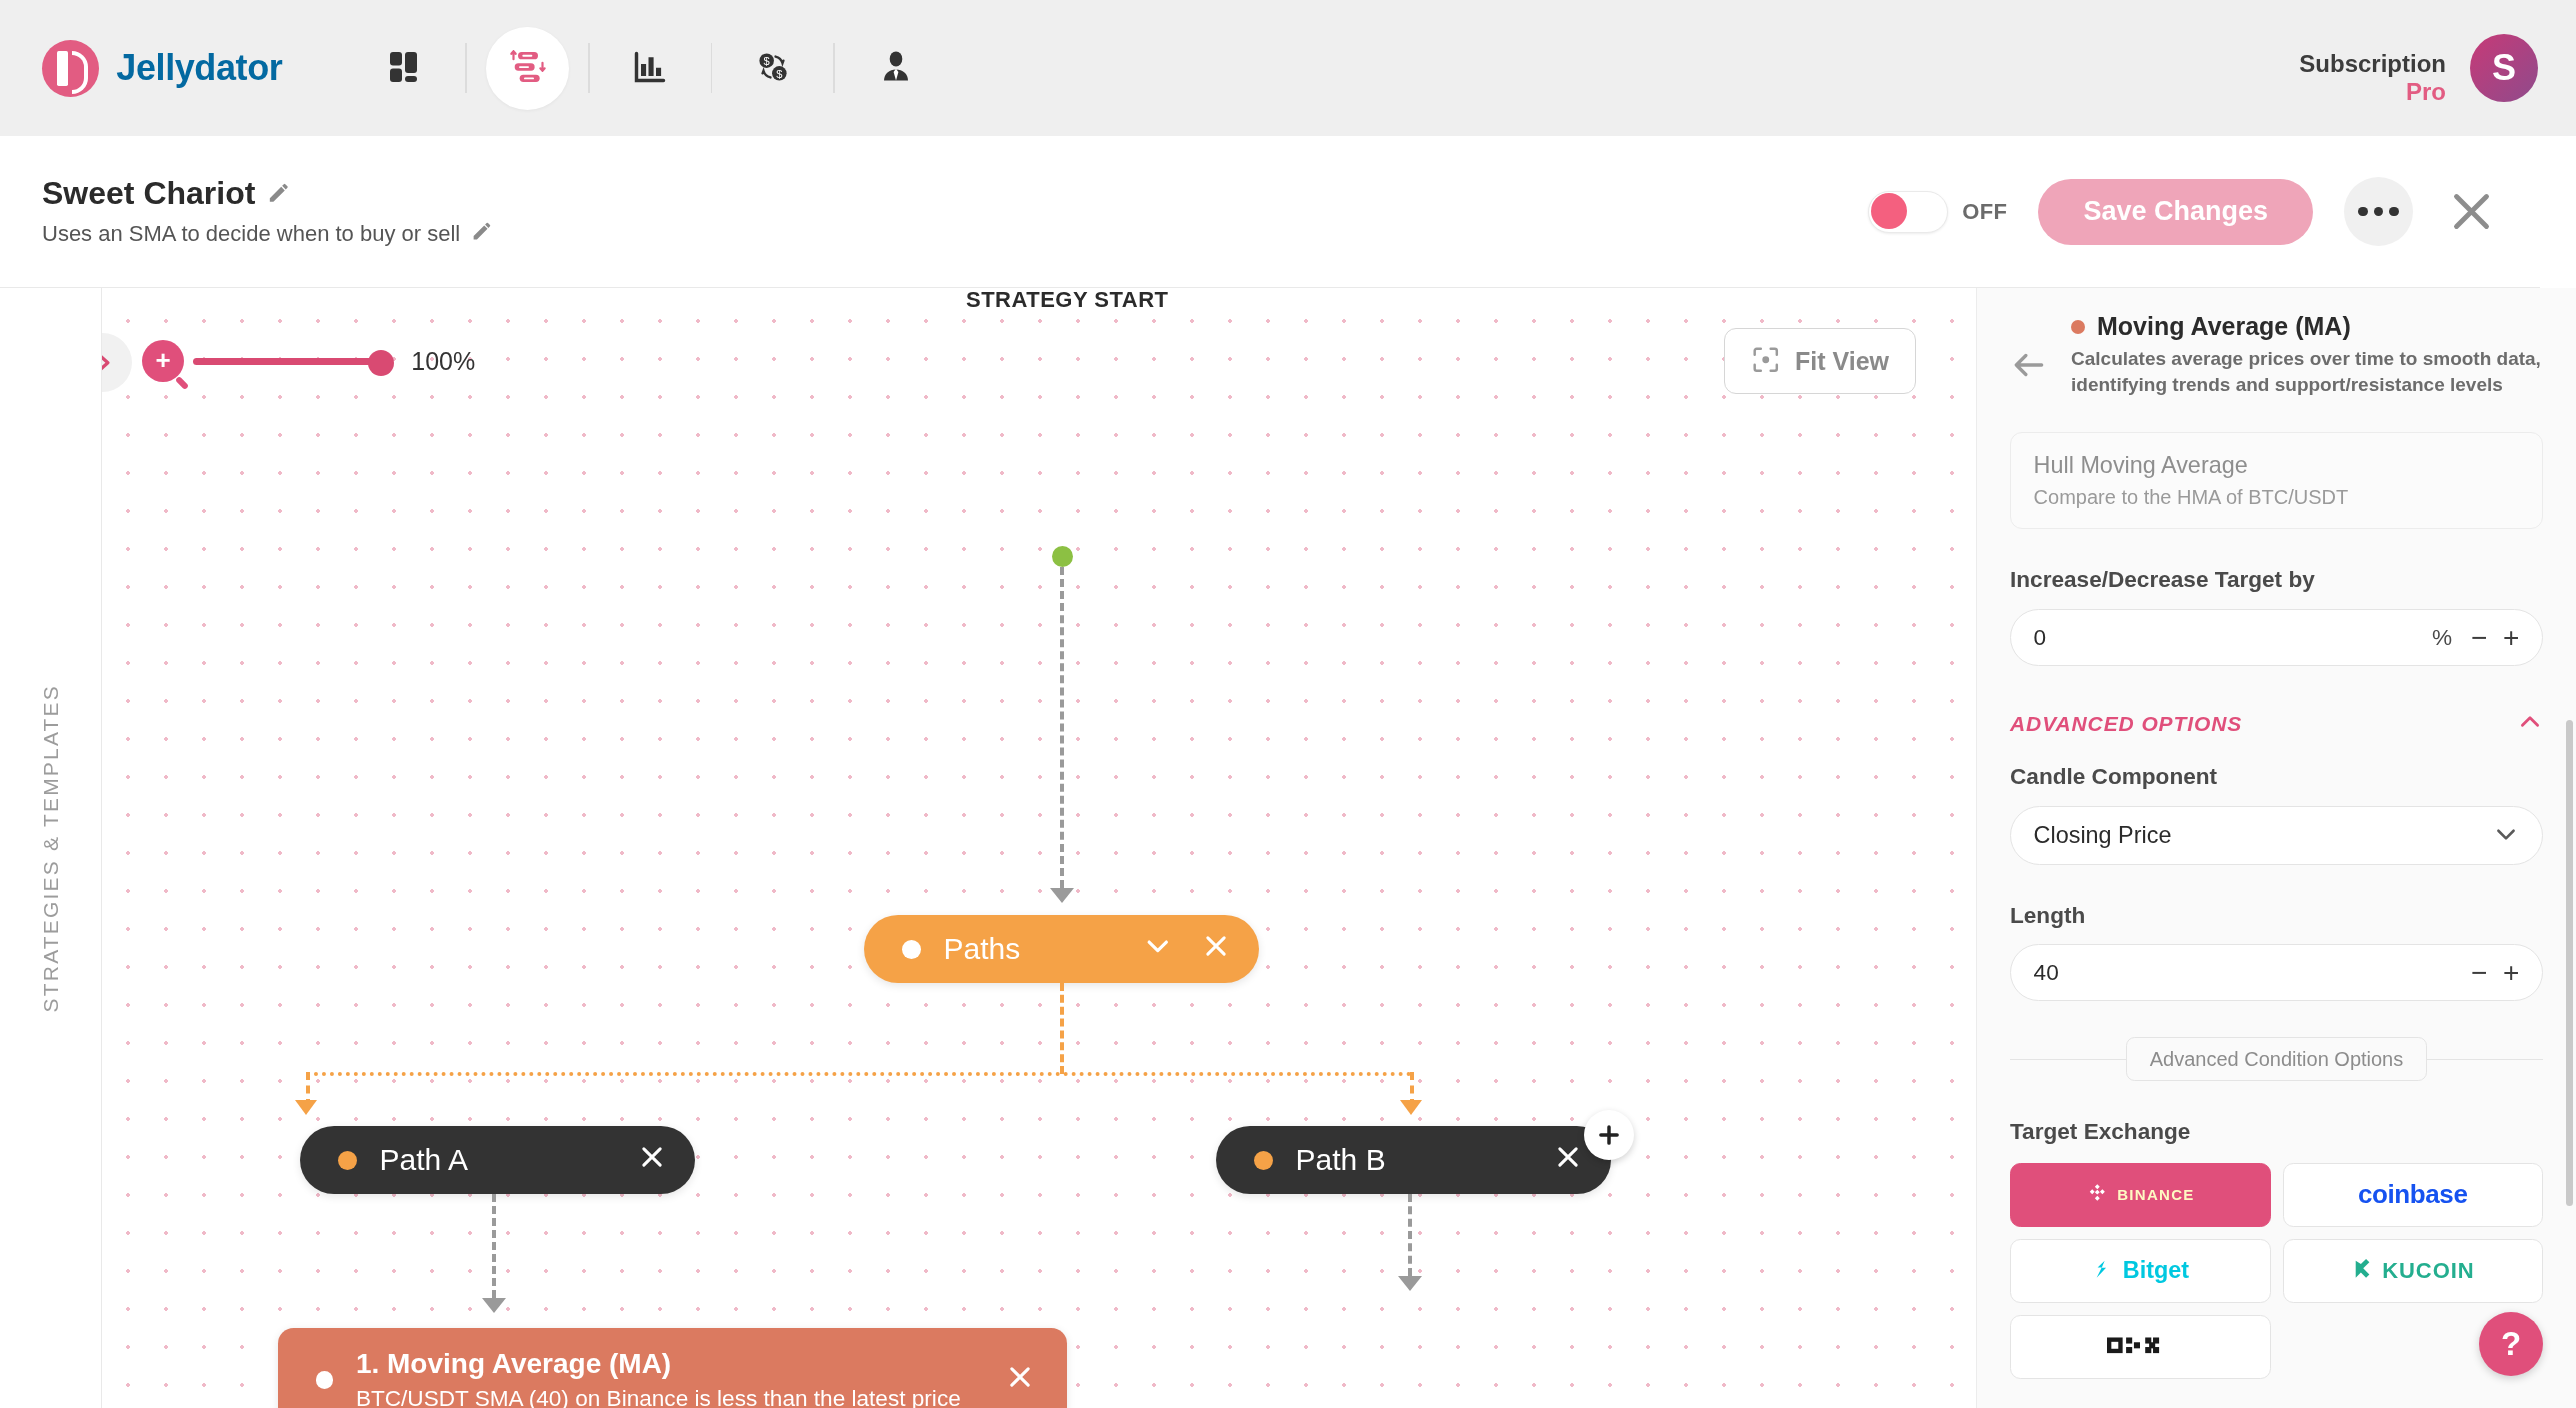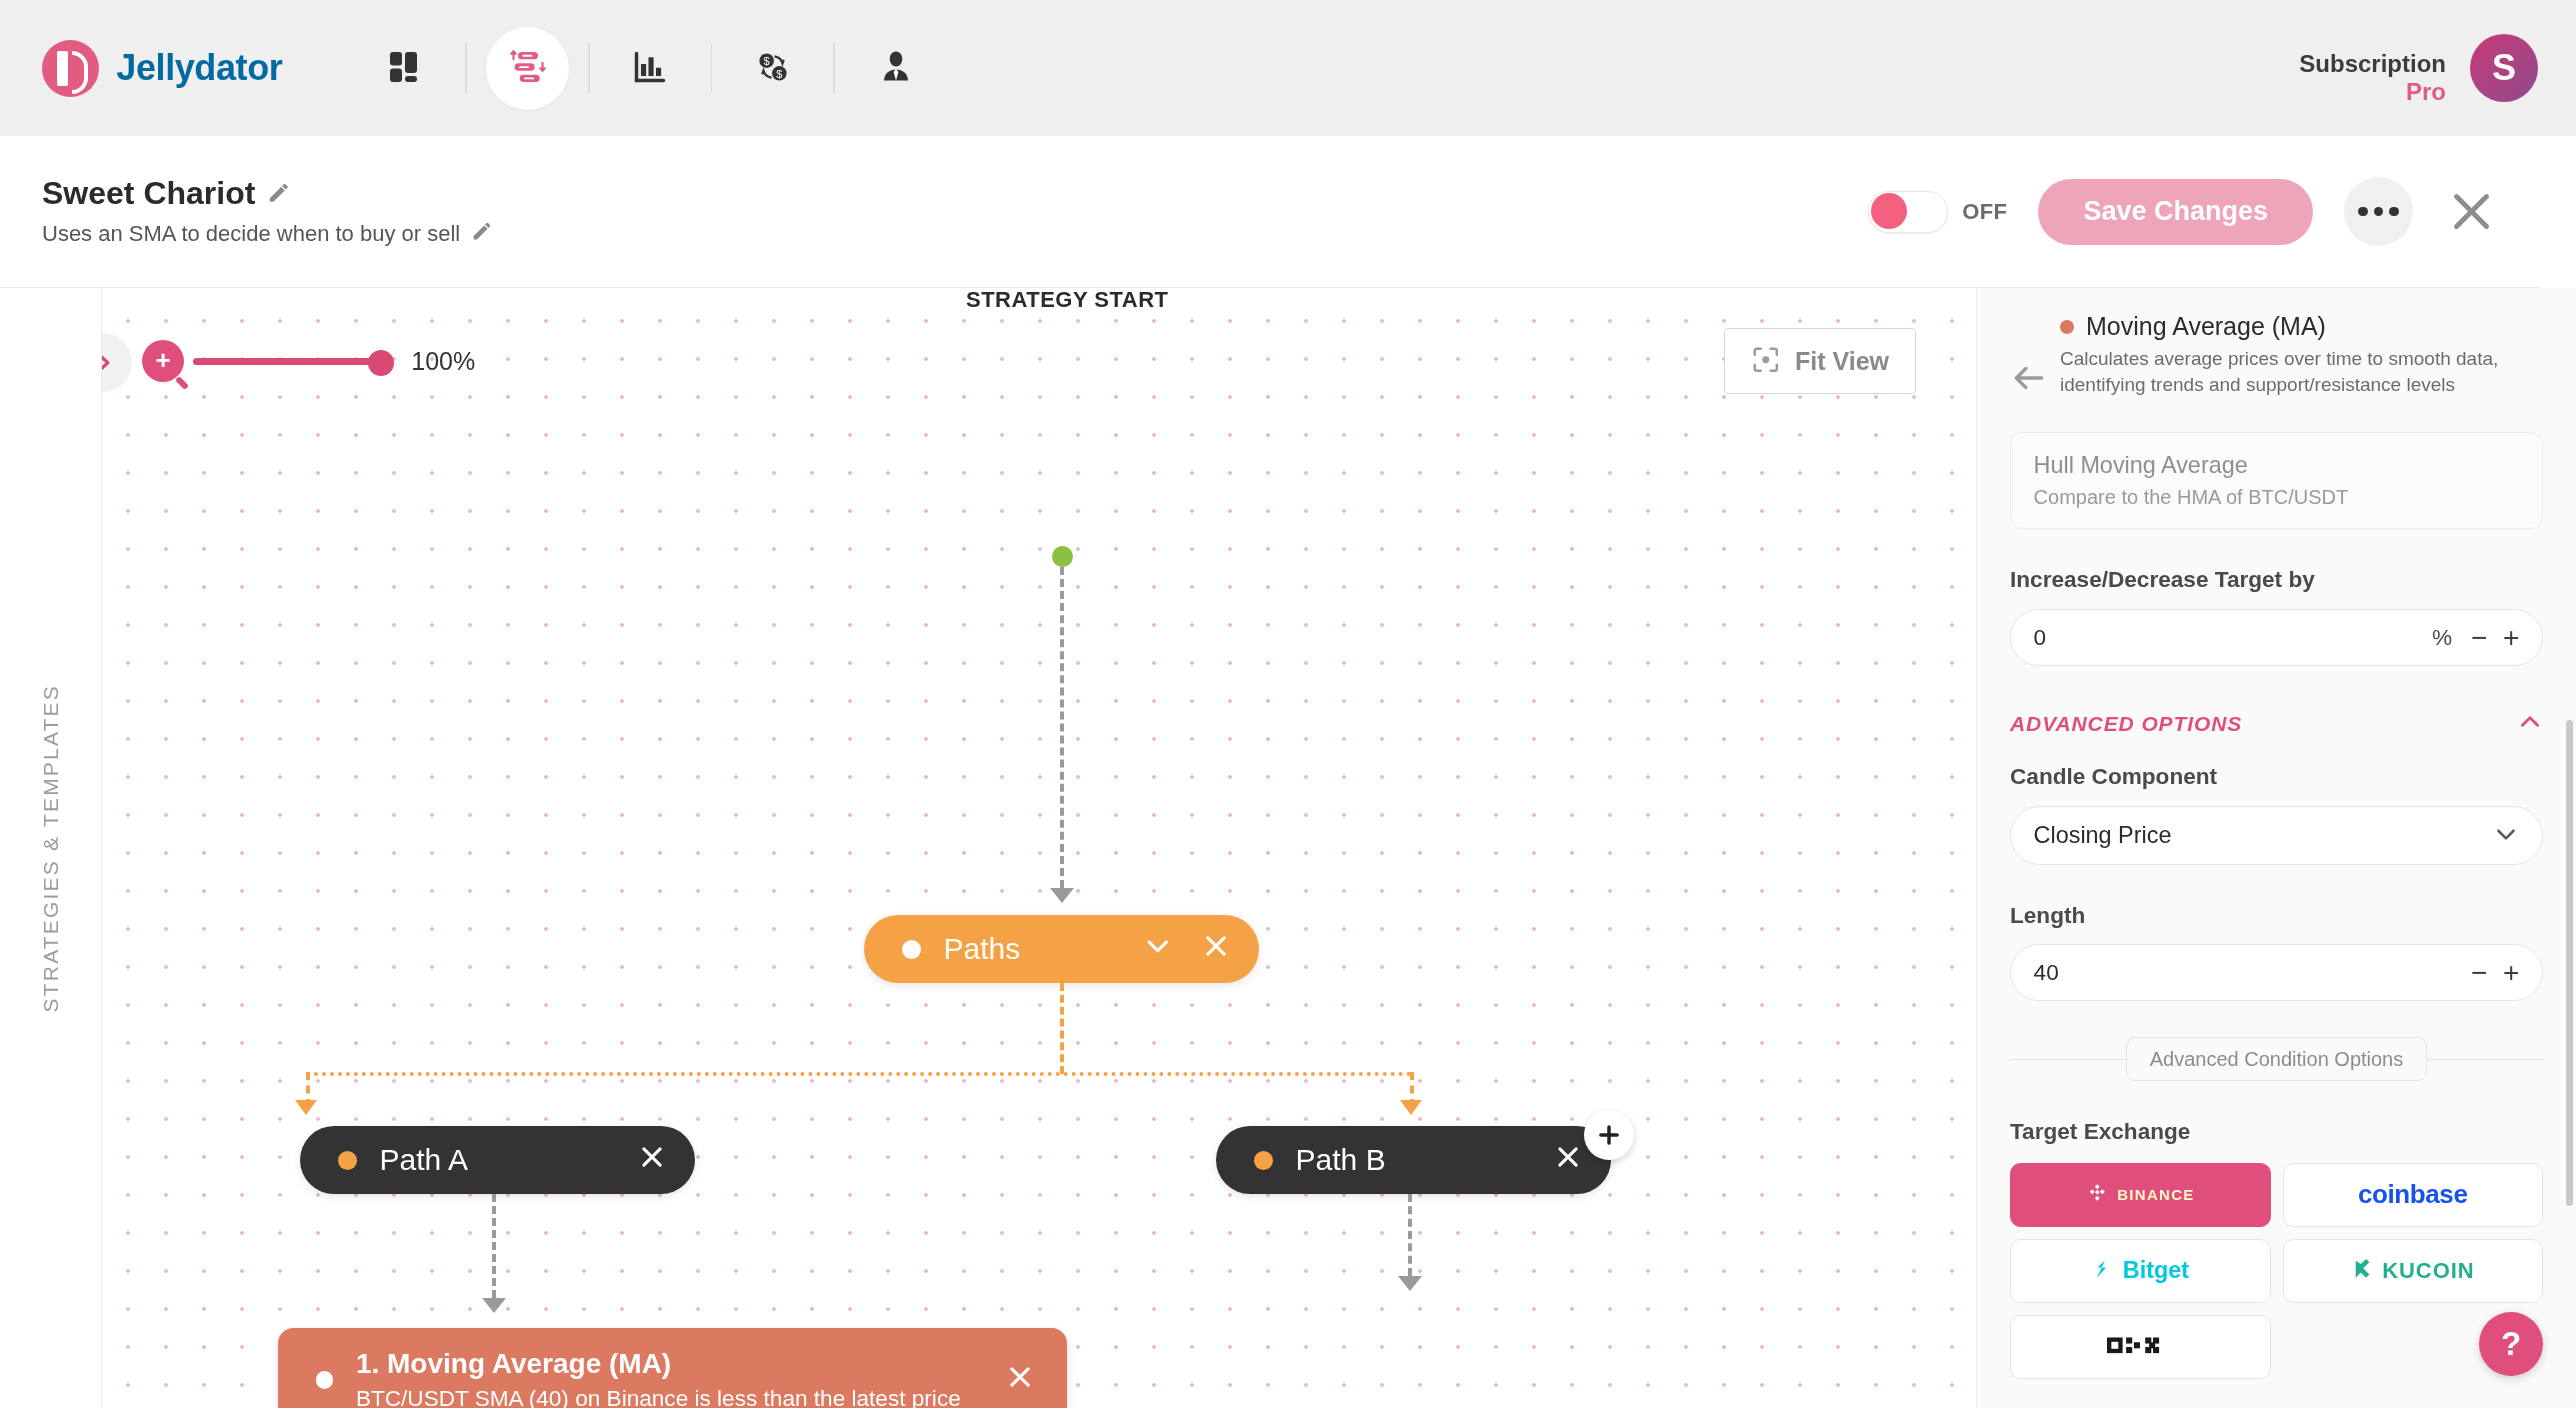--- a/index.html
+++ b/index.html
@@ -116,21 +116,21 @@
     background:#e04f7b; border-radius:3.5px; transform:rotate(45deg);
   }
   .zoom-icon span { color:#fff; font-size:26px; font-weight:bold; line-height:1; margin-top:-2.6px; }
   .slider { position:relative; width:196px; height:42px; margin-left:8.7px; cursor:pointer; }
   .slider .track { position:absolute; top:18px; left:0; width:100%; height:7px; background:#d94a72; border-radius:3.5px; }
   .slider .thumb { position:absolute; top:9.5px; right:-5.2px; width:26px; height:26px; border-radius:50%; background:#d94a72; }
   .zoom-pct { font-size:25px; color:#333; margin-left:22.6px; }
 
   .fit-view {
     position:absolute; right:59px; top:40px; height:66px; padding:0 26px;
-    border:1.3px solid #d6d6d6; border-radius:4px; background:#fff;
+    border:1.3px solid #d6d6d6; border-radius:12px; background:#fff;
     display:flex; align-items:center; gap:14px; cursor:pointer; z-index:5;
   }
   .fit-view .fv-label { font-size:25px; color:#8a8a8a; font-weight:600; }
 
   
   .flow { position:absolute; left:0; top:8px; width:100%; height:100%; }
   .node-label {
     position:absolute; font-size:22px; font-weight:bold; color:#2b2b2b; letter-spacing:0.5px;
   }
   .start-dot {
@@ -183,21 +183,21 @@
     border-top:15.6px solid #f5a247; position:absolute;
   }
 
   
   .panel {
     position:absolute; right:0; top:288px; width:600px; height:1121px;
     background:#fafafa; border-left:0.9px solid #ececec;
     overflow:hidden;
   }
   .panel-inner { padding:24px 33px 0 33px; position:relative; height:100%; }
-  .panel-head { display:flex; gap:12px; align-items:flex-end; }
+  .panel-head { display:flex; gap:23px; align-items:center;font-weight:bold; }
   .back-arrow { width:38px; height:38px; flex:none; margin-top:21px; cursor:pointer; }
   .ph-title { font-size:25px; color:#2b2b2b; display:flex; align-items:center; gap:12px; }
   .ph-dot { width:14px; height:14px; border-radius:50%; background:#db7a60; display:inline-block; }
   .ph-desc { font-size:19px; color:#6c6c6c; line-height:1.35; margin-top:5.2px; }
 
   .hma-card {
     margin-top:35px; background:#fbfbfb; border:0.9px solid #ececec; border-radius:12px;
     padding:19px 22.6px; cursor:pointer;
   }
   .hma-t1 { font-size:23.4px; color:#8e8e8e; }

